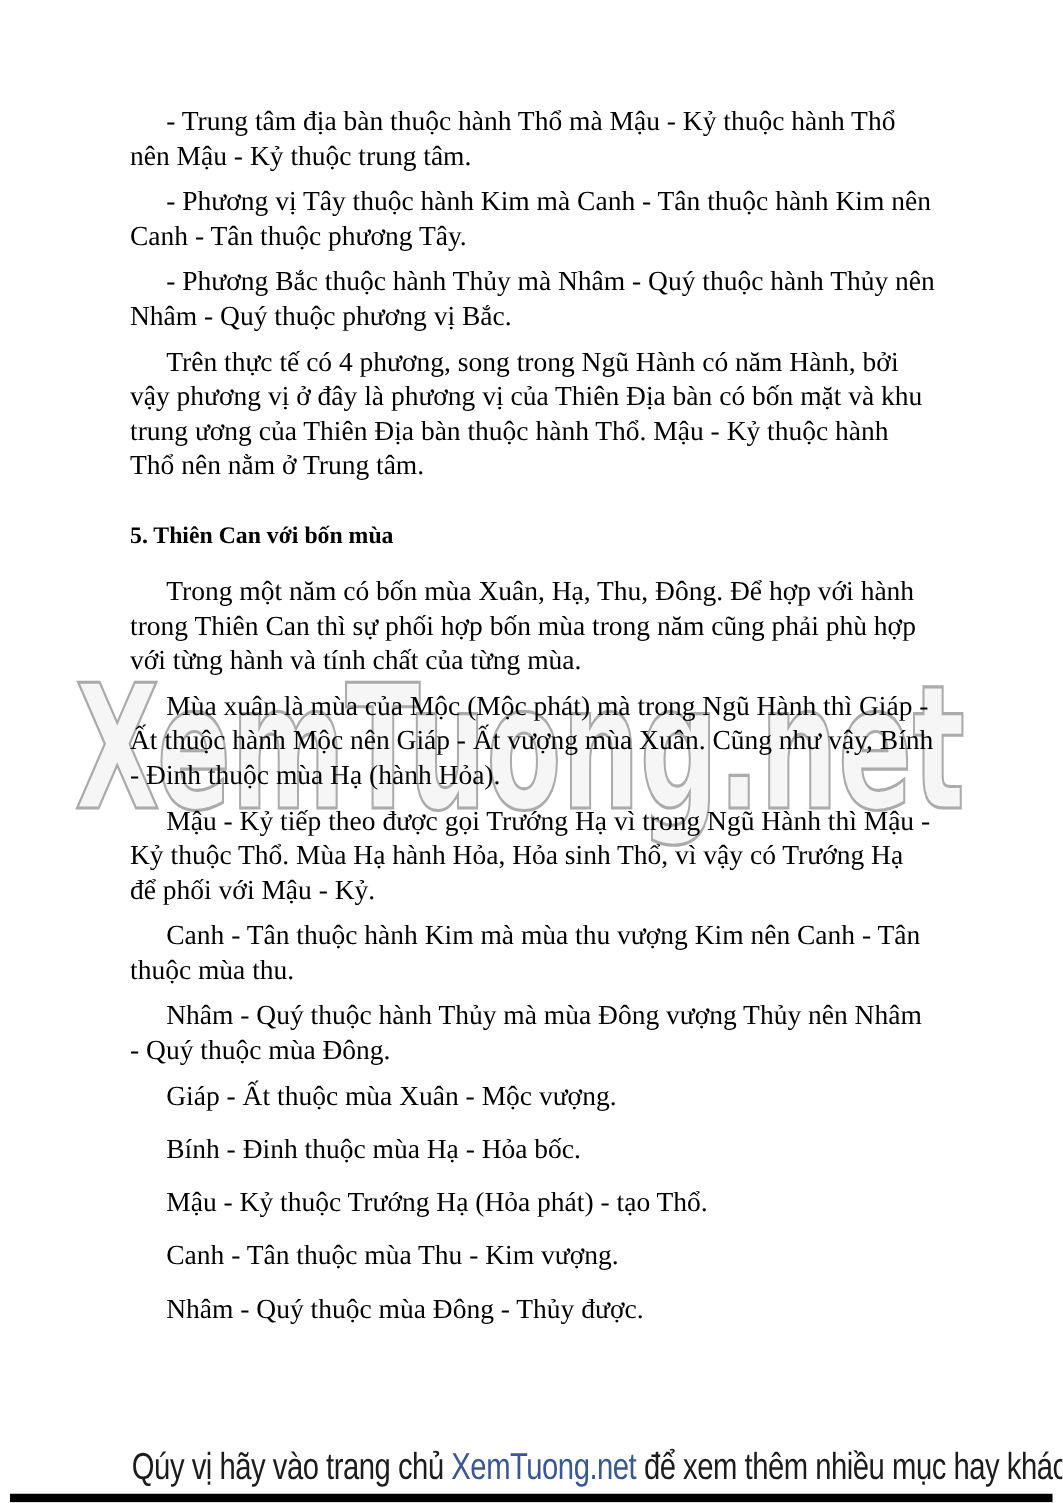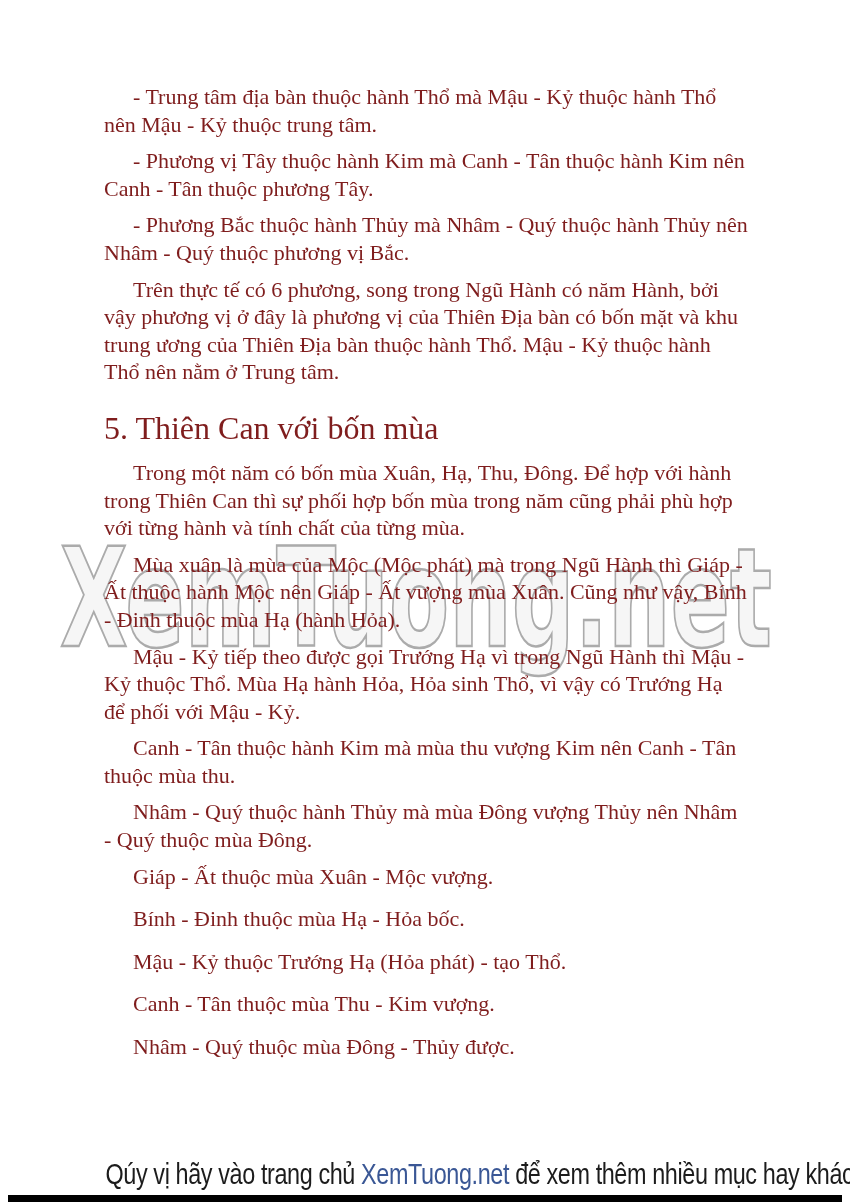--- a/index.html
+++ b/index.html
@@ -25,31 +25,31 @@
   
   .content {
     position: absolute;
     left: 104px;
     top: 83px;
     width: 644px;
     z-index: 2;
     font-family: "Liberation Serif", "DejaVu Serif", serif;
     font-size: 22px;
     line-height: 27.6px;
-    color: #7f1d1d;
+    color: #000000;
     text-align: left;
   }
   .para {
     margin: 0 0 9px 0;
     text-indent: 29px;
   }
   .section-heading {
-    font-size: 32px;
+    font-size: 19px;
     line-height: 33px;
-    font-weight: normal;
+    font-weight: bold;
     margin: 26px 0 14px 0;
   }
   .summary-heading {
     font-size: 25px;
     line-height: 31px;
     font-weight: bold;
     font-style: italic;
     margin: 24px 0 15px 0;
   }
   .summary-item {
@@ -97,21 +97,21 @@
 
   <svg class="watermark-svg" width="745" height="200">
     <text x="2" y="128" font-size="138" textLength="712" lengthAdjust="spacingAndGlyphs" fill="#f6f6f6" stroke="#ababab" stroke-width="2.5">XemTuong.net</text>
   </svg>
 
   <div class="content">
 
     <p class="para">- Trung tâm địa bàn thuộc hành Thổ mà Mậu - Kỷ thuộc hành Thổ nên Mậu - Kỷ thuộc trung tâm.</p>
     <p class="para">- Phương vị Tây thuộc hành Kim mà Canh - Tân thuộc hành Kim nên Canh - Tân thuộc phương Tây.</p>
     <p class="para">- Phương Bắc thuộc hành Thủy mà Nhâm - Quý thuộc hành Thủy nên Nhâm - Quý thuộc phương vị Bắc.</p>
-    <p class="para">Trên thực tế có 6 phương, song trong Ngũ Hành có năm Hành, bởi vậy phương vị ở đây là phương vị của Thiên Địa bàn có bốn mặt và khu trung ương của Thiên Địa bàn thuộc hành Thổ. Mậu - Kỷ thuộc hành Thổ nên nằm ở Trung tâm.</p>
+    <p class="para">Trên thực tế có 4 phương, song trong Ngũ Hành có năm Hành, bởi vậy phương vị ở đây là phương vị của Thiên Địa bàn có bốn mặt và khu trung ương của Thiên Địa bàn thuộc hành Thổ. Mậu - Kỷ thuộc hành Thổ nên nằm ở Trung tâm.</p>
 
     <h2 class="section-heading">5. Thiên Can với bốn mùa</h2>
 
     <p class="para">Trong một năm có bốn mùa Xuân, Hạ, Thu, Đông. Để hợp với hành trong Thiên Can thì sự phối hợp bốn mùa trong năm cũng phải phù hợp với từng hành và tính chất của từng mùa.</p>
     <p class="para">Mùa xuân là mùa của Mộc (Mộc phát) mà trong Ngũ Hành thì Giáp - Ất thuộc hành Mộc nên Giáp - Ất vượng mùa Xuân. Cũng như vậy, Bính - Đinh thuộc mùa Hạ (hành Hỏa).</p>
     <p class="para">Mậu - Kỷ tiếp theo được gọi Trướng Hạ vì trong Ngũ Hành thì Mậu - Kỷ thuộc Thổ. Mùa Hạ hành Hỏa, Hỏa sinh Thổ, vì vậy có Trướng Hạ để phối với Mậu - Kỷ.</p>
     <p class="para">Canh - Tân thuộc hành Kim mà mùa thu vượng Kim nên Canh - Tân thuộc mùa thu.</p>
     <p class="para">Nhâm - Quý thuộc hành Thủy mà mùa Đông vượng Thủy nên Nhâm - Quý thuộc mùa Đông.</p>
 
 

